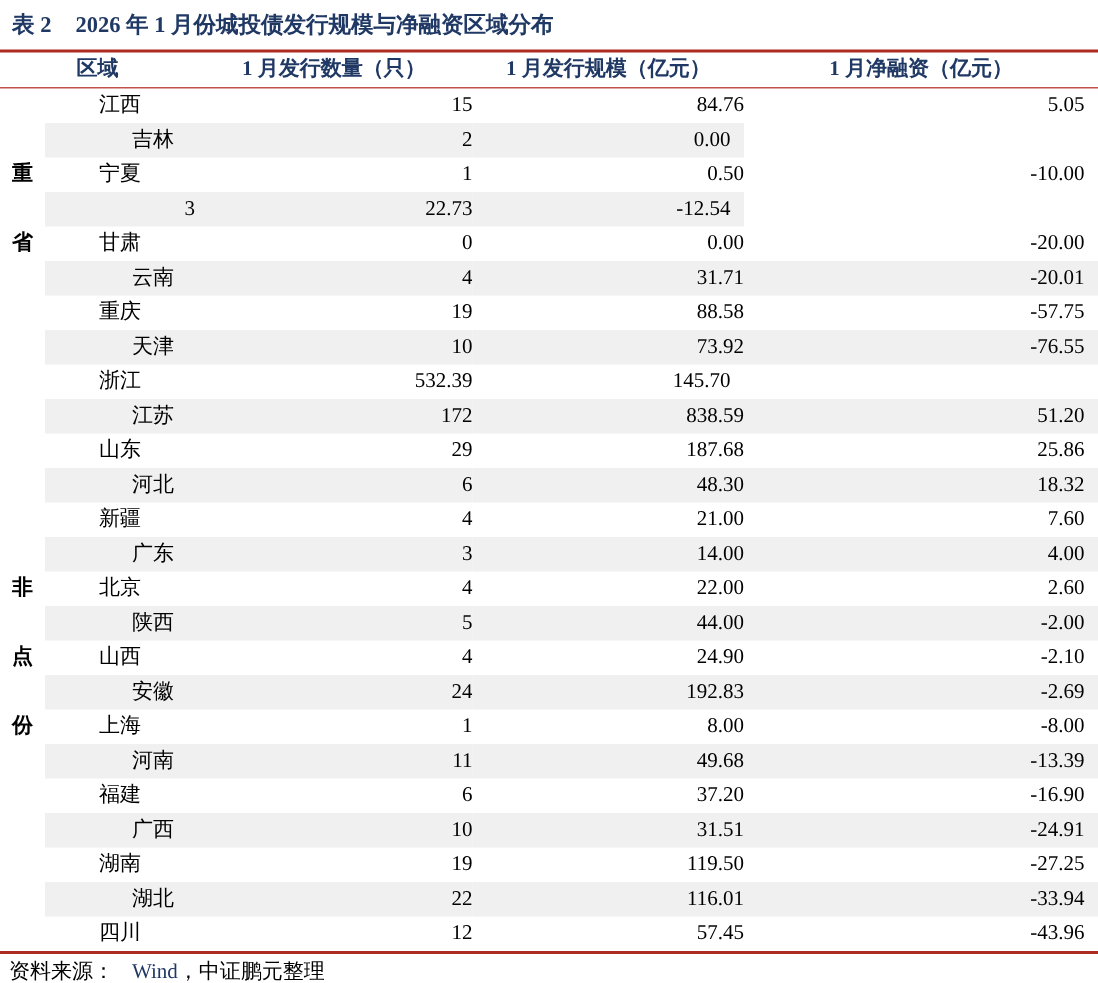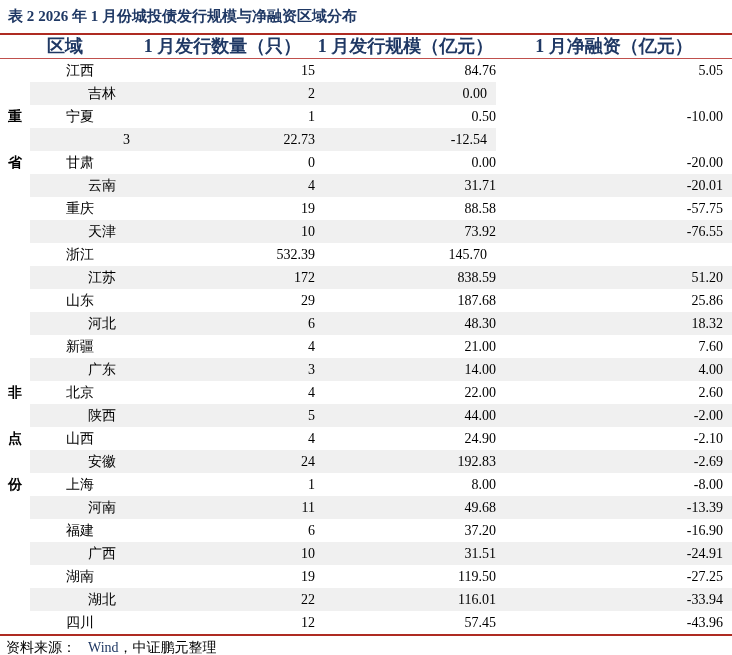--- a/index.html
+++ b/index.html
@@ -17,37 +17,37 @@
   .title-bar {
     height: 33px;
     display: flex;
     align-items: center;
     padding-left: 8px;
     box-sizing: border-box;
     font-size: 15px;
     font-weight: bold;
     color: #1F3864;
   }
-  .title-prefix { margin-right: 4px; }
+  .title-prefix { margin-right: 16px; }
 
   .report-table {
     width: 732px;
     border-top: 2px solid #AE2B22;
     border-bottom: 2px solid #AE2B22;
     box-sizing: border-box;
   }
 
   .header-row {
     display: grid;
     grid-template-columns: 130px 185px 181px 236px;
     height: 23px;
     line-height: 23px;
     border-bottom: 1px solid #C0504D;
     box-sizing: content-box;
-    font-size: 18px;
+    font-size: 14px;
     font-weight: bold;
     color: #1F3864;
   }
   .header-cell { text-align: center; white-space: nowrap; }
 
   .row {
     display: grid;
     grid-template-columns: 30px 100px 185px 181px 236px;
     height: 23px;
     line-height: 23px;

